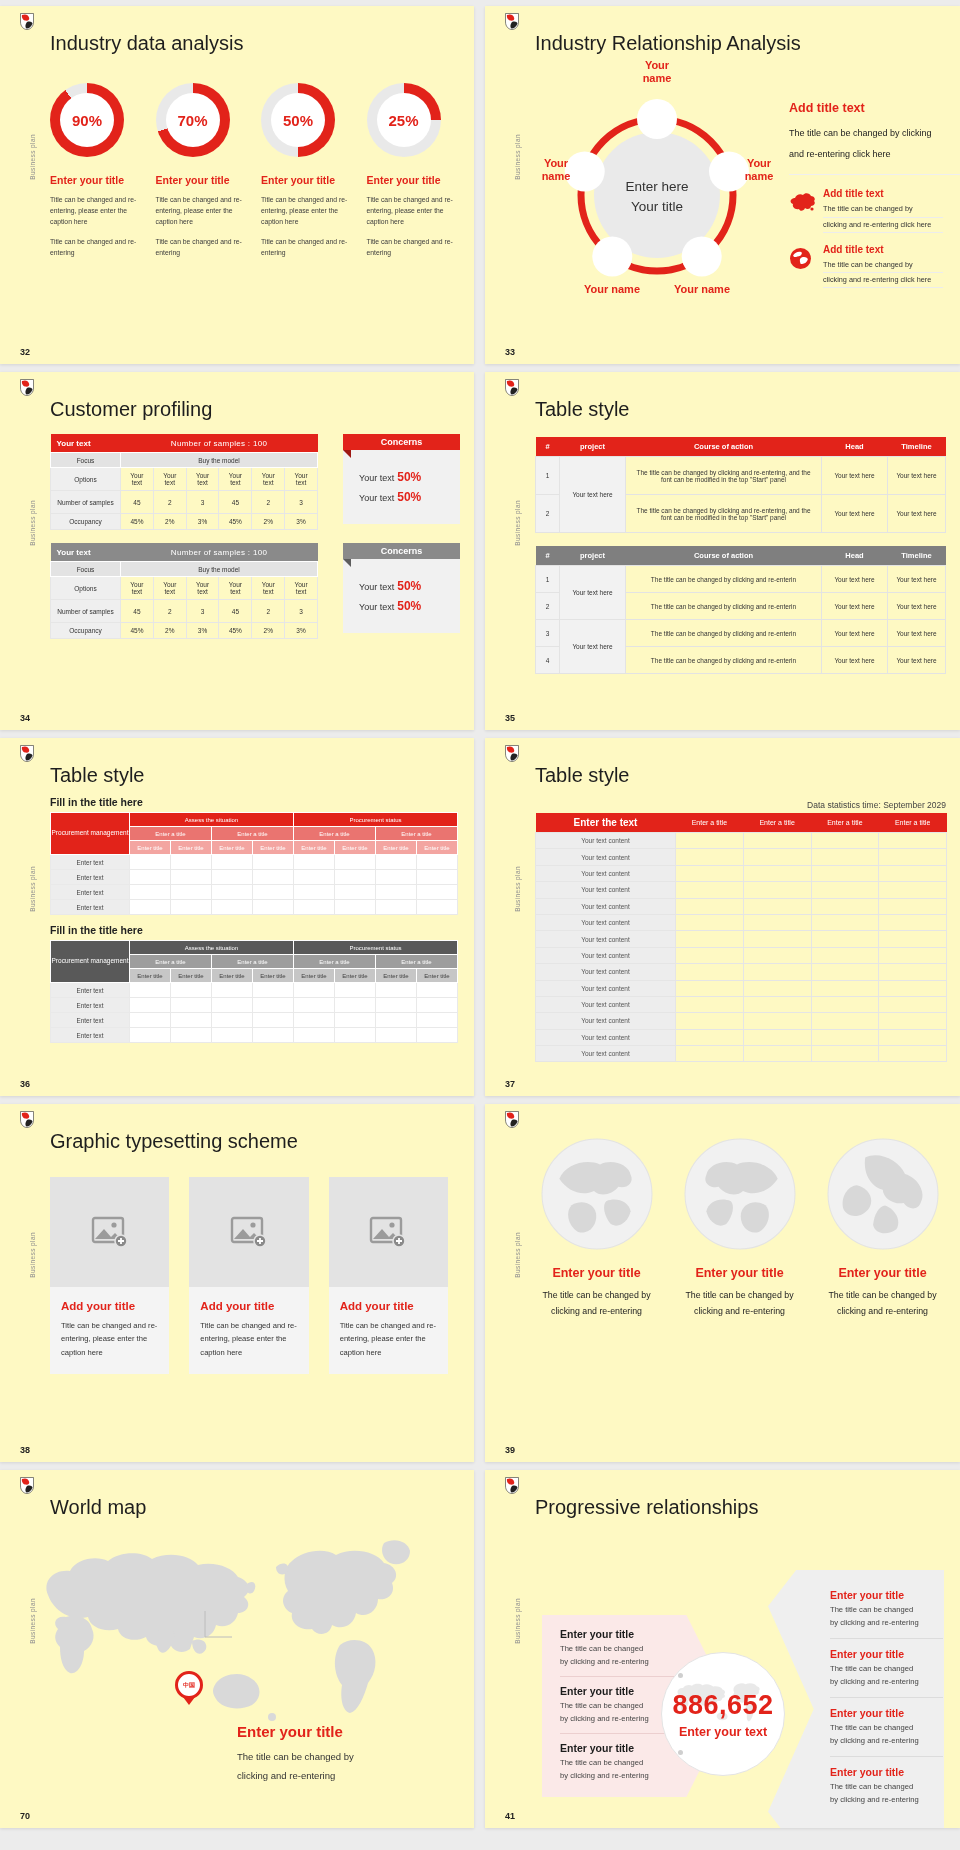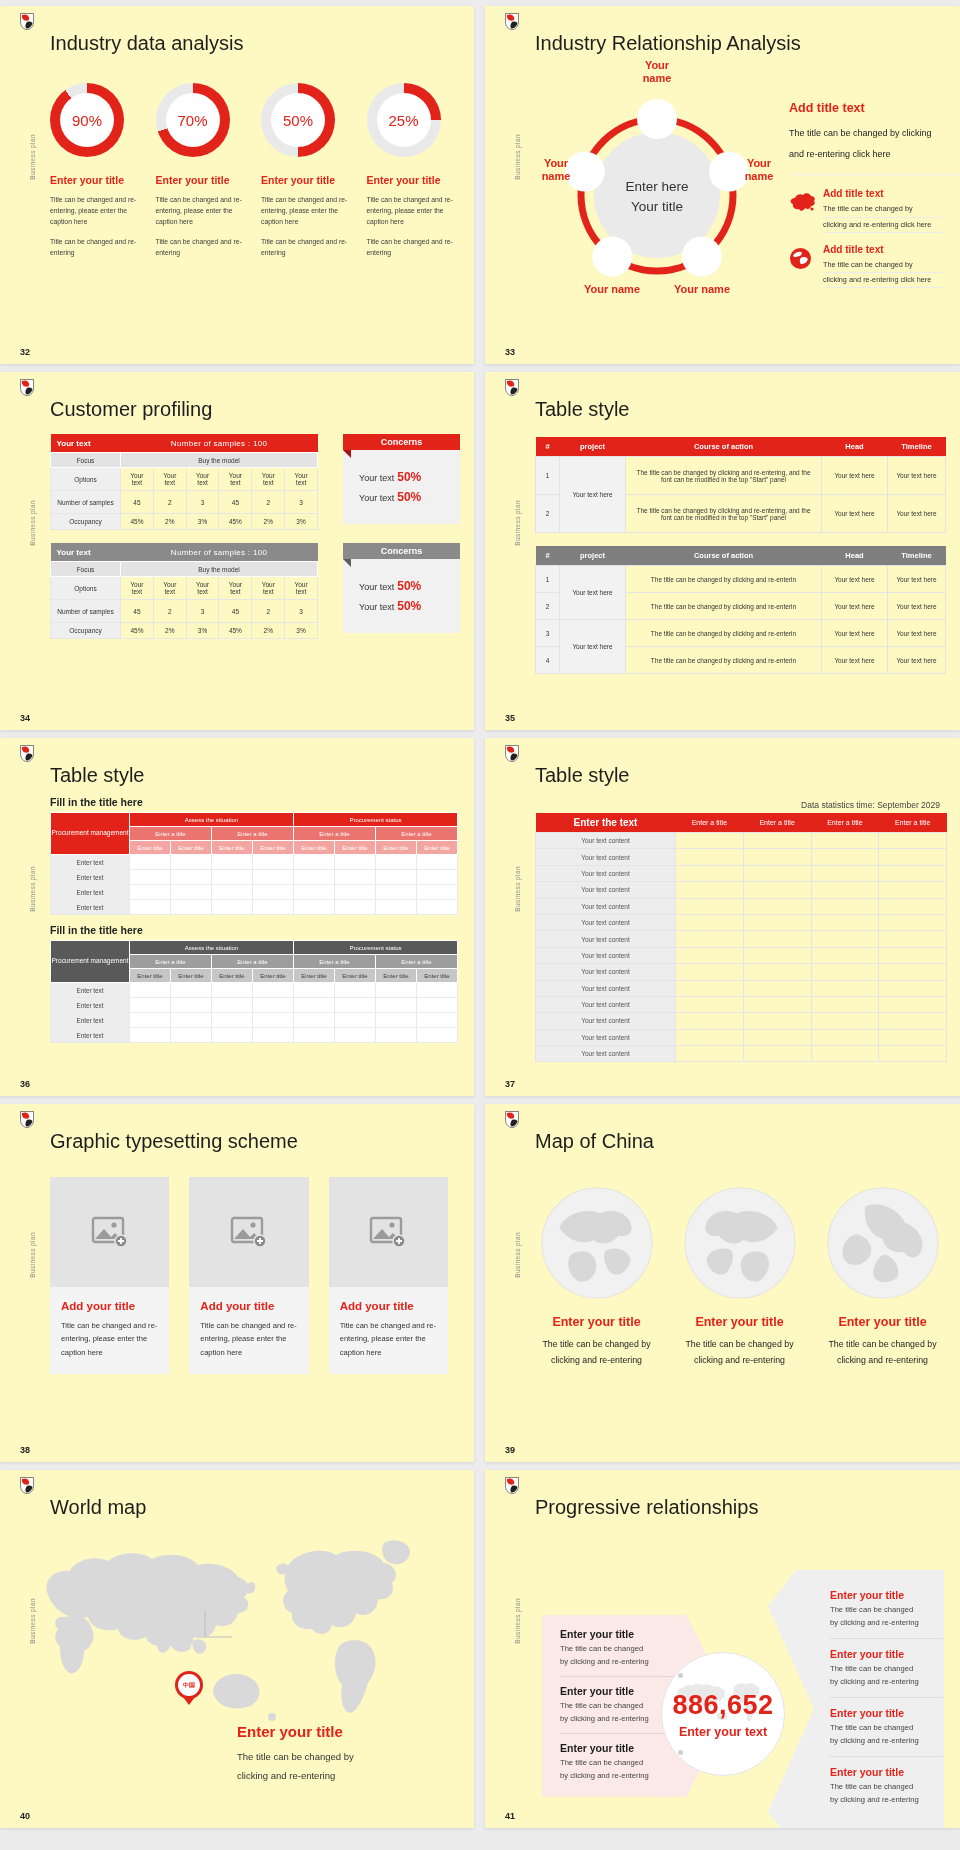--- a/index.html
+++ b/index.html
@@ -9,21 +9,21 @@
   .slogo{position:absolute;top:7px;left:20px;width:14px;height:17px;}
   .sside{position:absolute;left:29px;top:128px;writing-mode:vertical-rl;transform:rotate(180deg);font-size:6.5px;color:#8f8f8f;letter-spacing:.4px;}
   .snum{position:absolute;left:20px;bottom:7px;font-size:9px;font-weight:700;color:#222;}
   .stitle{margin:0;padding:26px 8px 0 50px;font-size:20px;font-weight:300;color:#1e1e1e;}
 
   
   .s32-row{display:flex;gap:12px;padding:28px 14px 0 50px;}
   .dcol{flex:1;min-width:0;}
   .donut{width:74px;height:74px;border-radius:50%;background:conic-gradient(#e2231a calc(var(--p)*1%),#e9e9e9 0);position:relative;display:flex;align-items:center;justify-content:center;}
   .donut::before{content:"";position:absolute;inset:10px;background:#fff;border-radius:50%;}
-  .donut span{position:relative;font-size:15px;font-weight:400;color:#e2231a;}
+  .donut span{position:relative;font-size:15px;font-weight:700;color:#e2231a;}
   .dc-title{margin-top:17px;font-size:10.5px;font-weight:700;color:#e2231a;}
   .dc-cap{margin:9px 0 0;font-size:6.8px;line-height:1.6;color:#3d3d3d;}
 
   
   .s33-wrap{display:flex;padding-left:46px;}
   .s33-diagram{position:relative;width:252px;height:276px;flex:none;}
   .s33-svg{position:absolute;left:16px;top:30px;}
   .s33-center{position:absolute;left:46px;top:122px;width:160px;text-align:center;font-size:13.5px;color:#333;line-height:1.45;}
   .s33-node{position:absolute;text-align:center;font-size:11px;font-weight:700;color:#e2231a;line-height:1.15;}
   .n1{left:98px;top:4px;width:56px;}
@@ -82,21 +82,21 @@
   .t36 tr.rb td{height:14px;border:1px solid #e9e9e9;background:#fff;}
   .t36 tr.rb .lbl{background:#ededed;color:#444;font-size:6.3px;}
   .t36-red .corner,.t36-red tr.r1 td{background:#e2231a;}
   .t36-red tr.r2 td{background:#ea7470;}
   .t36-red tr.r3 td{background:#f3a5a1;}
   .t36-gray .corner,.t36-gray tr.r1 td{background:#595959;}
   .t36-gray tr.r2 td{background:#9d9d9d;}
   .t36-gray tr.r3 td{background:#c6c6c6;color:#3f3f3f;}
 
   
-  .s37-note{margin:13px 20px 3px 0;text-align:right;font-size:8.5px;color:#444;}
+  .s37-note{margin:13px 14px 3px 0;text-align:right;font-size:8.5px;color:#444;}
   .t37{border-collapse:collapse;width:412px;margin-left:50px;table-layout:fixed;}
   .t37 th{background:#e2231a;color:#fff;height:17px;}
   .t37 .fc{width:138px;font-size:10px;font-weight:700;}
   .t37 .oc{font-size:7px;font-weight:400;}
   .t37 td{border:1px solid #e5e5e5;height:13.4px;font-size:6.5px;color:#555;text-align:center;}
   .t37 td.lbl{background:#ededed;}
 
   
   .s38-cards{display:flex;gap:20px;padding:24px 26px 0 50px;}
   .card{width:121px;}
@@ -781,21 +781,20 @@
     <div class="snum">38</div>
   </div>
 
   <div class="sl">
     <svg class="slogo" viewBox="0 0 14 17">
         <path d="M0.5 0.5 h13 v8.5 c0 4.5-3.2 7.5-6.5 7.5S0.5 13.5 0.5 9Z" fill="#fff" stroke="#333" stroke-width="0.6"></path>
         <path d="M2 2 c4-1.5 6 0 7 2.5 c1 2.5-1 3.5-4 3 C2.5 7 1.5 4 2 2Z" fill="#e2231a"></path>
         <path d="M7 9 c3-1 5 0 5.5 1.5 c-1 3-3.5 5-6 5 c-1.5-1-1.5-4 0.5-6.5Z" fill="#222"></path>
       </svg>
     <div class="sside">Business plan</div>
-    <h2 class="stitle">Map of China</h2>
     <div class="s39-row">
       <div class="gcol">
         <svg width="112" height="112" viewBox="0 0 110 110">
             <circle cx="55" cy="55" r="54" fill="#f1f1f1" stroke="#e3e3e3"></circle>
             <g fill="#d8d8d8">
               <path d="M18 40 C24 26 44 20 58 26 C70 20 86 26 88 36 C92 44 84 50 76 48 C70 56 58 58 52 52 C40 58 26 52 18 40Z"></path>
               <path d="M30 66 C40 60 52 64 54 74 C56 86 46 96 36 92 C26 86 24 72 30 66Z"></path>
               <path d="M64 62 C74 58 86 62 88 72 C86 82 76 90 68 84 C62 76 60 66 64 62Z"></path>
             </g>
           </svg>
@@ -857,21 +856,21 @@
       </svg>
       <div class="s40-pin">
         <div class="pin-circle">中国</div>
         <div class="pin-tip"></div>
       </div>
       <div class="s40-callout">
         <h4>Enter your title</h4>
         <p><span>The title can be changed by</span><br><span>clicking and re-entering</span></p>
       </div>
     </div>
-    <div class="snum">40</div>
+    <div class="snum">70</div>
   </div>
 
   <div class="sl">
     <svg class="slogo" viewBox="0 0 14 17">
         <path d="M0.5 0.5 h13 v8.5 c0 4.5-3.2 7.5-6.5 7.5S0.5 13.5 0.5 9Z" fill="#fff" stroke="#333" stroke-width="0.6"></path>
         <path d="M2 2 c4-1.5 6 0 7 2.5 c1 2.5-1 3.5-4 3 C2.5 7 1.5 4 2 2Z" fill="#e2231a"></path>
         <path d="M7 9 c3-1 5 0 5.5 1.5 c-1 3-3.5 5-6 5 c-1.5-1-1.5-4 0.5-6.5Z" fill="#222"></path>
       </svg>
     <div class="sside">Business plan</div>
     <h2 class="stitle">Progressive relationships</h2>

